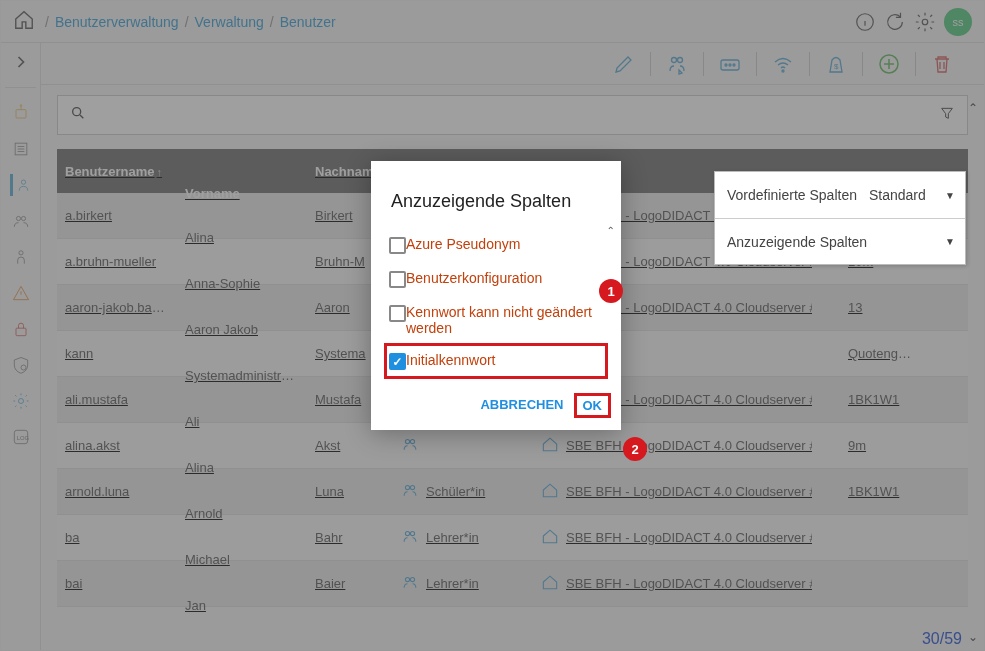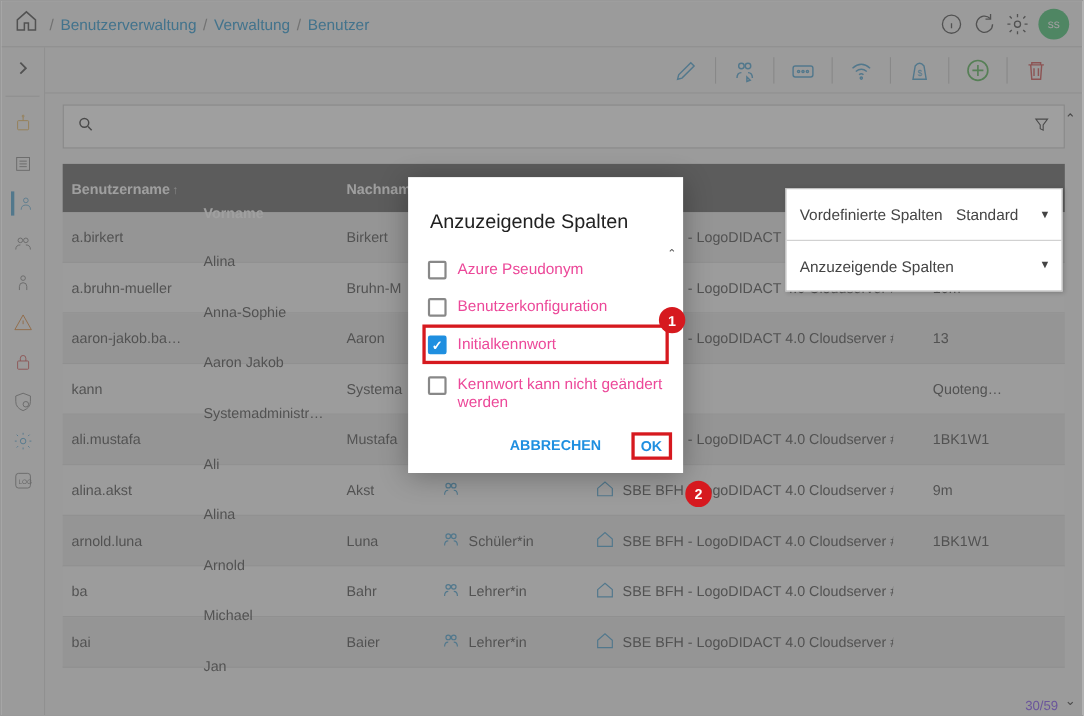--- a/index.html
+++ b/index.html
@@ -20,61 +20,61 @@
   .sidebar-sep { height: 1px; width: 80%; background: #ddd; }
   .side-icon { width: 22px; height: 22px; display: flex; align-items: center; justify-content: center; cursor: pointer; }
   .side-icon svg { width: 20px; height: 20px; }
   
   .main { flex: 1; display: flex; flex-direction: column; }
   .toolbar { height: 42px; display: flex; align-items: center; justify-content: flex-end; padding: 0 20px; gap: 2px; border-bottom: 1px solid #ddd; }
   .tool-btn { width: 44px; height: 32px; display: flex; align-items: center; justify-content: center; cursor: pointer; }
   .tool-btn svg { width: 24px; height: 24px; }
   .tool-sep { width: 1px; height: 24px; background: #ccc; margin: 0 2px;}
   
-  .content { flex: 1; padding: 10px 16px 0 16px; overflow: hidden; position: relative; }
+  .content { flex: 1; padding: 10px 16px 0 16px; overflow: hidden; position: relative; text-decoration: underline; }
   .search-row { display: flex; align-items: center; border: 1px solid #ccc; height: 40px; padding: 0 12px; background: #fff; }
   .search-row svg { width: 16px; height: 16px; stroke: #444; }
   .search-input { flex: 1; border: none; outline: none; font-size: 14px; padding-left: 8px; }
   .filter-ic { width: 18px; height: 18px; stroke: #666; fill: none; }
   
   .table { margin-top: 14px; }
   .thead { display: flex; background: #6b6b6b; color: #fff; font-size: 13px; font-weight: bold; height: 44px; align-items: center; }
   .th, .td { overflow: hidden; white-space: nowrap; text-overflow: ellipsis; padding: 0 8px; }
   .c-user { width: 120px; } .c-vor { width: 130px; margin-top: 44px; } .c-nach { width: 85px; }
   .c-role { width: 140px; display:flex; align-items:center; gap:6px; }
   .c-std { width: 280px; display:flex; align-items:center; gap:6px; }
   .c-last { width: 80px; margin-left: 28px; }
   .sort-arrow { font-size: 11px; color: #ccc; margin-left:2px; }
   .tbody .tr { display: flex; align-items: center; height: 46px; font-size: 13px; color: #555; border-bottom: 1px solid #ddd; }
   .tbody .tr:nth-child(odd) { background: #e9e9e9; }
   .tbody .tr:nth-child(even) { background: #f8f8f8; }
   .mini-icon svg { width: 20px; height: 20px; stroke: #55a8d6; fill: none; stroke-width: 1.3; }
   
-  .page-count { position: absolute; bottom: 4px; right: 22px; font-size: 12px; color: #8b5cf6; }
+  .page-count { position: absolute; bottom: 4px; right: 22px; font-size: 16px; color: #1d4ed8; }
   .scroll-ind-top { position:absolute; right:6px; top:100px; font-size:12px; color:#444;}
   .scroll-ind-bot { position:absolute; right:6px; bottom:6px; font-size:12px; color:#444;}
   
   .dim-overlay { position: absolute; inset: 0; background: rgba(80,80,80,0.55); z-index: 5; }
   
   .column-dropdowns { position: absolute; right: 18px; top: 170px; z-index: 10; border:1px solid #bbb; background:#fff; box-shadow: 1px 1px 4px rgba(0,0,0,0.2);}
   .dd-row { display: flex; align-items: center; height: 46px; font-size: 14px; color: #444; width: 250px; }
   .dd-label { padding: 0 12px; white-space: nowrap; text-align: right; }
   .dd-select { flex:1; display:flex; justify-content:space-between; align-items:center; padding-right: 10px;}
   .dd-row + .dd-row { border-top: 1px solid #ccc; }
   .caret { font-size: 10px; }
   
   .modal { position: absolute; left: 370px; top: 160px; width: 250px; background: #fff; z-index: 20; box-shadow: 0 4px 24px rgba(0,0,0,0.3); padding-bottom: 8px; }
   .modal-title { font-size: 18px; font-weight: 500; padding: 30px 20px 16px 20px; color: #222; }
   .modal-list { padding: 0 14px; max-height: 210px;}
-  .opt { display: flex; align-items: flex-start; gap: 10px; padding: 8px 4px; font-size: 14px; color: #ec4899; }
+  .opt { display: flex; align-items: flex-start; padding: 8px 4px; font-size: 14px; color: #c2410c; }
   .opt.highlight { border: 3px solid #d6191f; margin: -1px -1px 2px -1px; padding: 6px 2px;}
   .chk { width: 17px; height: 17px; border: 2px solid #888; border-radius: 2px; flex-shrink: 0; display:flex; align-items:center; justify-content:center; margin-top:1px;}
   .chk.checked { background: #1f8fe0; border-color: #1f8fe0; }
   .chk.checked::after { content: "✓"; color: #fff; font-size: 12px; font-weight: bold; }
-  .modal-actions { display: flex; justify-content: flex-end; gap: 21px; padding: 12px 10px 4px 10px; font-size: 13px; font-weight: bold; color: #1f8fe0; }
+  .modal-actions { display: flex; justify-content: flex-end; gap: 4px; padding: 12px 10px 4px 10px; font-size: 13px; font-weight: bold; color: #1f8fe0; }
   .modal-btn { padding: 4px 6px; cursor: pointer; }
   .modal-btn.ok-hl { border: 3px solid #d6191f; padding: 2px 6px;}
   .modal-scroll-caret { position:absolute; right:6px; top:64px; font-size:10px; color:#555; }
   
   .badge { position: absolute; width: 24px; height: 24px; border-radius: 50%; background: #d6191f; color: #fff; font-size: 13px; font-weight: bold; display: flex; align-items: center; justify-content: center; z-index: 25;}
   .badge-1 { left: 598px; top: 278px; }
   .badge-2 { left: 622px; top: 436px; }
 </style>
 </head>
 <body>
@@ -488,27 +488,27 @@
   <span class="modal-scroll-caret">⌃</span>
   <div class="modal-list">
       <div class="opt">
         <span class="chk"></span>
         <span>Azure Pseudonym</span>
       </div>
       <div class="opt">
         <span class="chk"></span>
         <span>Benutzerkonfiguration</span>
       </div>
+      <div class="opt">
+        <span class="chk"></span>
+        <span>Kennwort kann nicht geändert werden</span>
+      </div>
       <div class="opt highlight">
         <span class="chk checked"></span>
         <span>Initialkennwort</span>
-      </div>
-      <div class="opt">
-        <span class="chk"></span>
-        <span>Kennwort kann nicht geändert werden</span>
       </div>
     </div>
   <div class="modal-actions">
     <span class="modal-btn">ABBRECHEN</span>
     <span class="modal-btn ok-hl">OK</span>
   </div>
 </div>
 
 <div class="badge badge-1">1</div>
 <div class="badge badge-2">2</div>

